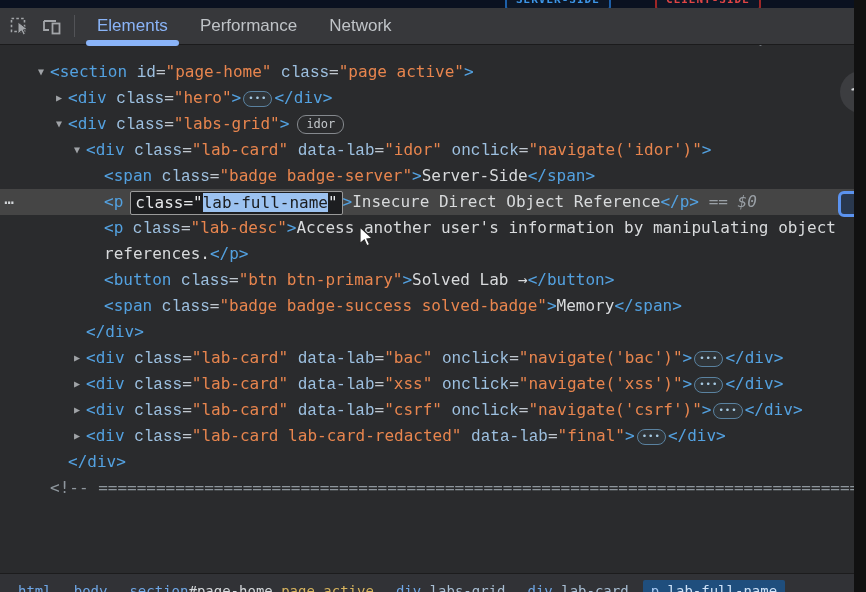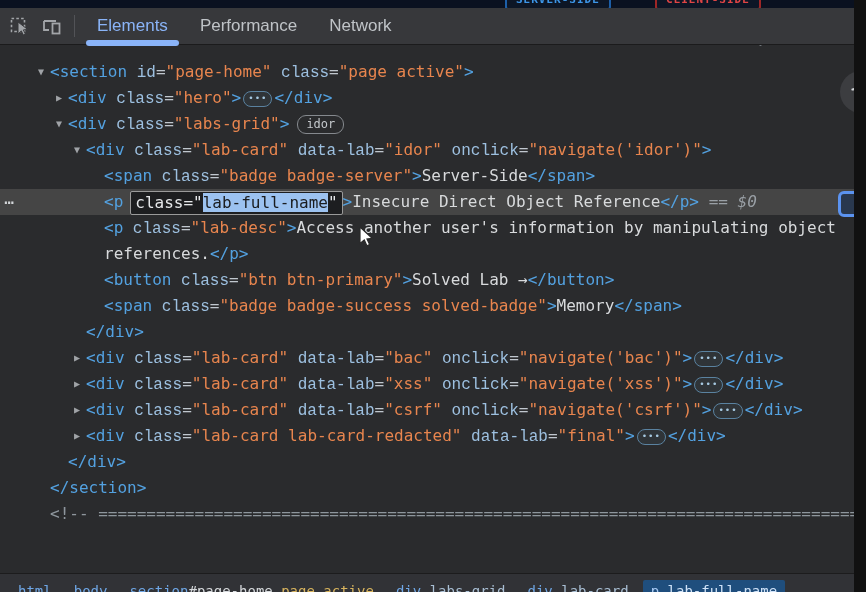--- a/index.html
+++ b/index.html
@@ -118,21 +118,20 @@
         <div class="row" style="padding-left: 104px;"><span class="c-tag">&lt;p</span><span class="c-attr"> class</span><span class="c-eq">=</span><span class="c-val">"lab-desc"</span><span class="c-tag">&gt;</span><span class="c-txt">Access another user's information by manipulating object</span></div>
         <div class="row" style="padding-left: 104px;"><span class="c-txt">references.</span><span class="c-tag">&lt;/p&gt;</span></div>
         <div class="row" style="padding-left: 104px;"><span class="c-tag">&lt;button</span><span class="c-attr"> class</span><span class="c-eq">=</span><span class="c-val">"btn btn-primary"</span><span class="c-tag">&gt;</span><span class="c-txt">Solved Lab →</span><span class="c-tag">&lt;/button&gt;</span></div>
         <div class="row" style="padding-left: 104px;"><span class="c-tag">&lt;span</span><span class="c-attr"> class</span><span class="c-eq">=</span><span class="c-val">"badge badge-success solved-badge"</span><span class="c-tag">&gt;</span><span class="c-txt">Memory</span><span class="c-tag">&lt;/span&gt;</span></div>
         <div class="row" style="padding-left: 86px;"><span class="c-tag">&lt;/div&gt;</span></div>
         <div class="row" style="padding-left: 86px;"><span class="arrow" style="left: 70px;">▶</span><span class="c-tag">&lt;div</span><span class="c-attr"> class</span><span class="c-eq">=</span><span class="c-val">"lab-card"</span><span class="c-attr"> data-lab</span><span class="c-eq">=</span><span class="c-val">"bac"</span><span class="c-attr"> onclick</span><span class="c-eq">=</span><span class="c-val">"navigate('bac')"</span><span class="c-tag">&gt;</span><span class="ell-pill" style="font-size: 9px; line-height: 12px;">•••</span><span class="c-tag">&lt;/div&gt;</span></div>
         <div class="row" style="padding-left: 86px;"><span class="arrow" style="left: 70px;">▶</span><span class="c-tag">&lt;div</span><span class="c-attr"> class</span><span class="c-eq">=</span><span class="c-val">"lab-card"</span><span class="c-attr"> data-lab</span><span class="c-eq">=</span><span class="c-val">"xss"</span><span class="c-attr"> onclick</span><span class="c-eq">=</span><span class="c-val">"navigate('xss')"</span><span class="c-tag">&gt;</span><span class="ell-pill" style="font-size: 9px; line-height: 12px;">•••</span><span class="c-tag">&lt;/div&gt;</span></div>
         <div class="row" style="padding-left: 86px;"><span class="arrow" style="left: 70px;">▶</span><span class="c-tag">&lt;div</span><span class="c-attr"> class</span><span class="c-eq">=</span><span class="c-val">"lab-card"</span><span class="c-attr"> data-lab</span><span class="c-eq">=</span><span class="c-val">"csrf"</span><span class="c-attr"> onclick</span><span class="c-eq">=</span><span class="c-val">"navigate('csrf')"</span><span class="c-tag">&gt;</span><span class="ell-pill" style="font-size: 9px; line-height: 12px;">•••</span><span class="c-tag">&lt;/div&gt;</span></div>
         <div class="row" style="padding-left: 86px;"><span class="arrow" style="left: 70px;">▶</span><span class="c-tag">&lt;div</span><span class="c-attr"> class</span><span class="c-eq">=</span><span class="c-val">"lab-card lab-card-redacted"</span><span class="c-attr"> data-lab</span><span class="c-eq">=</span><span class="c-val">"final"</span><span class="c-tag">&gt;</span><span class="ell-pill" style="font-size: 9px; line-height: 12px;">•••</span><span class="c-tag">&lt;/div&gt;</span></div>
         <div class="row" style="padding-left: 68px;"><span class="c-tag">&lt;/div&gt;</span></div>
-        <div class="row" style="padding-left: 50px;"><span class="c-tag">&lt;/section&gt;</span></div>
         <div class="row" style="padding-left: 50px;"><span class="c-cmt">&lt;!-- ================================================================================================</span></div>
       </div>
 
     <div class="a11y-fab">
       <svg width="24" height="24" viewBox="0 0 24 24">
         <circle cx="12" cy="5" r="2.3" fill="#d4d7da"></circle>
         <path d="M3.5 9.5 Q12 7.5 20.5 9.5" fill="none" stroke="#d4d7da" stroke-width="2.2" stroke-linecap="round"></path>
         <path d="M12 8.5 V13.5 M12 13.5 L8 20 M12 13.5 L16 20" fill="none" stroke="#d4d7da" stroke-width="2.2" stroke-linecap="round"></path>
       </svg>
     </div>

